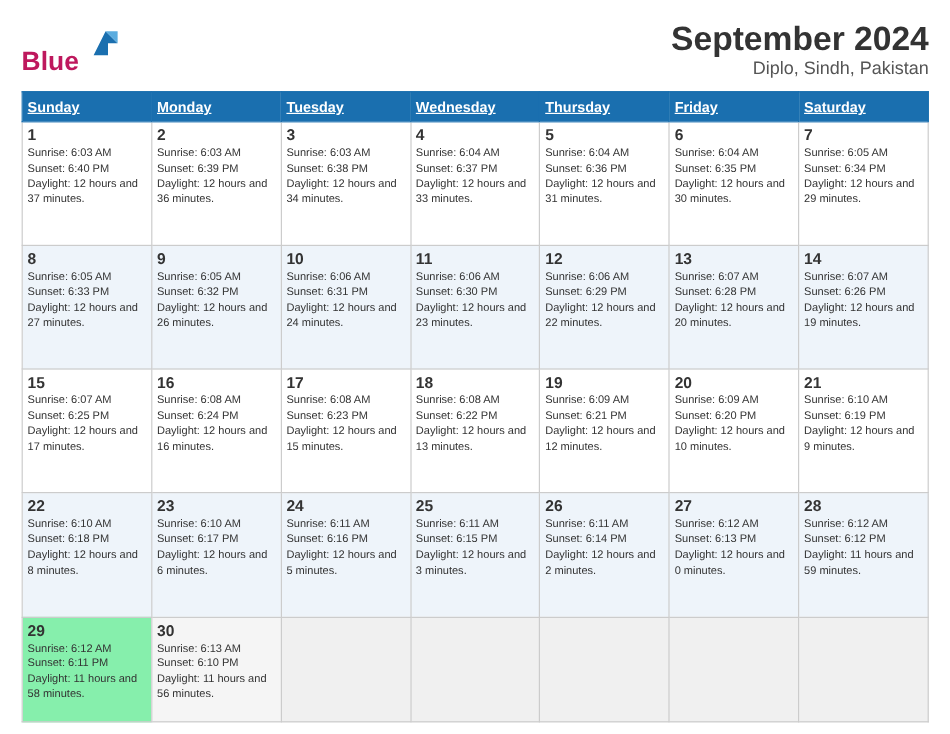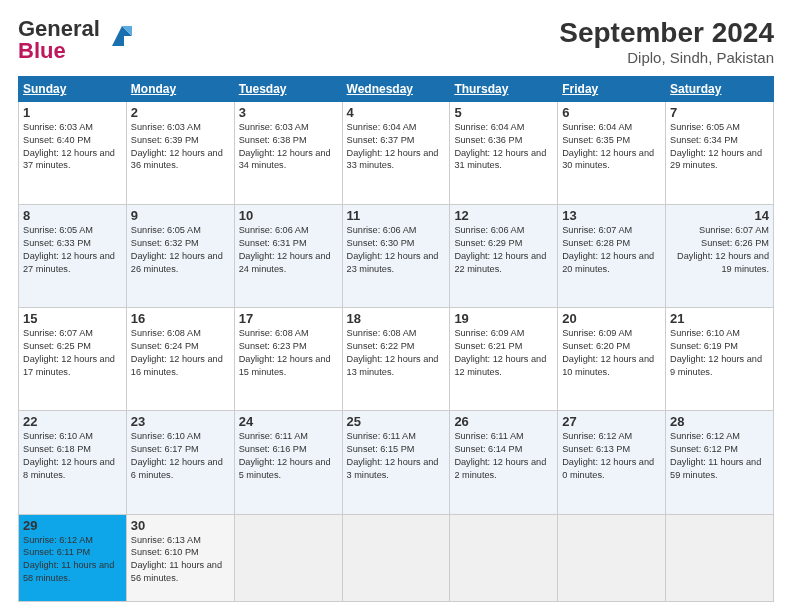--- a/index.html
+++ b/index.html
@@ -79,21 +79,21 @@
     }
   </style>
 </head>
 <body>
 
 <div class="page">
   <div class="header">
     <div class="logo">
       <div style="display:flex;align-items:center;">
         <div style="font-size:22px;font-weight:bold;line-height:1;">
-          <span style="color:#333;">General</span><br>
+          <br>
           <span style="color:#be185d;">Blue</span>
         </div>
         <svg width="36" height="36" viewBox="0 0 36 36" style="margin-left:4px;margin-top:-8px;">
           <polygon points="8,28 18,8 28,18 20,18 20,28" fill="#1a6faf"></polygon>
           <polygon points="18,8 28,8 28,18" fill="#5aacdf"></polygon>
         </svg>
       </div>
     </div>
     <div class="title-block">
       <div class="month-title">September 2024</div>
@@ -162,21 +162,21 @@
             <div class="day-info">Sunrise: 6:06 AM<br>Sunset: 6:30 PM<br>Daylight: 12 hours and 23 minutes.</div>
           </td>
           <td style="background: rgb(238, 244, 250);">
             <span class="day-num">12</span>
             <div class="day-info">Sunrise: 6:06 AM<br>Sunset: 6:29 PM<br>Daylight: 12 hours and 22 minutes.</div>
           </td>
           <td style="background: rgb(238, 244, 250);">
             <span class="day-num">13</span>
             <div class="day-info">Sunrise: 6:07 AM<br>Sunset: 6:28 PM<br>Daylight: 12 hours and 20 minutes.</div>
           </td>
-          <td style="background: rgb(238, 244, 250); text-align: right;">
+          <td style="background: rgb(238, 244, 250);">
             <span class="day-num">14</span>
             <div class="day-info">Sunrise: 6:07 AM<br>Sunset: 6:26 PM<br>Daylight: 12 hours and 19 minutes.</div>
           </td>
         </tr>
         <tr>
           <td style="background: rgb(255, 255, 255);">
             <span class="day-num">15</span>
             <div class="day-info">Sunrise: 6:07 AM<br>Sunset: 6:25 PM<br>Daylight: 12 hours and 17 minutes.</div>
           </td>
           <td style="background: rgb(255, 255, 255);">
@@ -228,21 +228,21 @@
           <td style="background: rgb(238, 244, 250);">
             <span class="day-num">27</span>
             <div class="day-info">Sunrise: 6:12 AM<br>Sunset: 6:13 PM<br>Daylight: 12 hours and 0 minutes.</div>
           </td>
           <td style="background: rgb(238, 244, 250);">
             <span class="day-num">28</span>
             <div class="day-info">Sunrise: 6:12 AM<br>Sunset: 6:12 PM<br>Daylight: 11 hours and 59 minutes.</div>
           </td>
         </tr>
         <tr>
-          <td style="height: 72px; background: #0ea5e9;">
+          <td style="height: 72px; background: #86efac;">
             <span class="day-num">29</span>
             <div class="day-info">Sunrise: 6:12 AM<br>Sunset: 6:11 PM<br>Daylight: 11 hours and 58 minutes.</div>
           </td>
           <td style="height: 72px; background: rgb(245, 245, 245);">
             <span class="day-num">30</span>
             <div class="day-info">Sunrise: 6:13 AM<br>Sunset: 6:10 PM<br>Daylight: 11 hours and 56 minutes.</div>
           </td>
           <td style="height: 72px; background: rgb(240, 240, 240);"></td>
           <td style="height: 72px; background: rgb(240, 240, 240);"></td>
           <td style="height: 72px; background: rgb(240, 240, 240);"></td>

